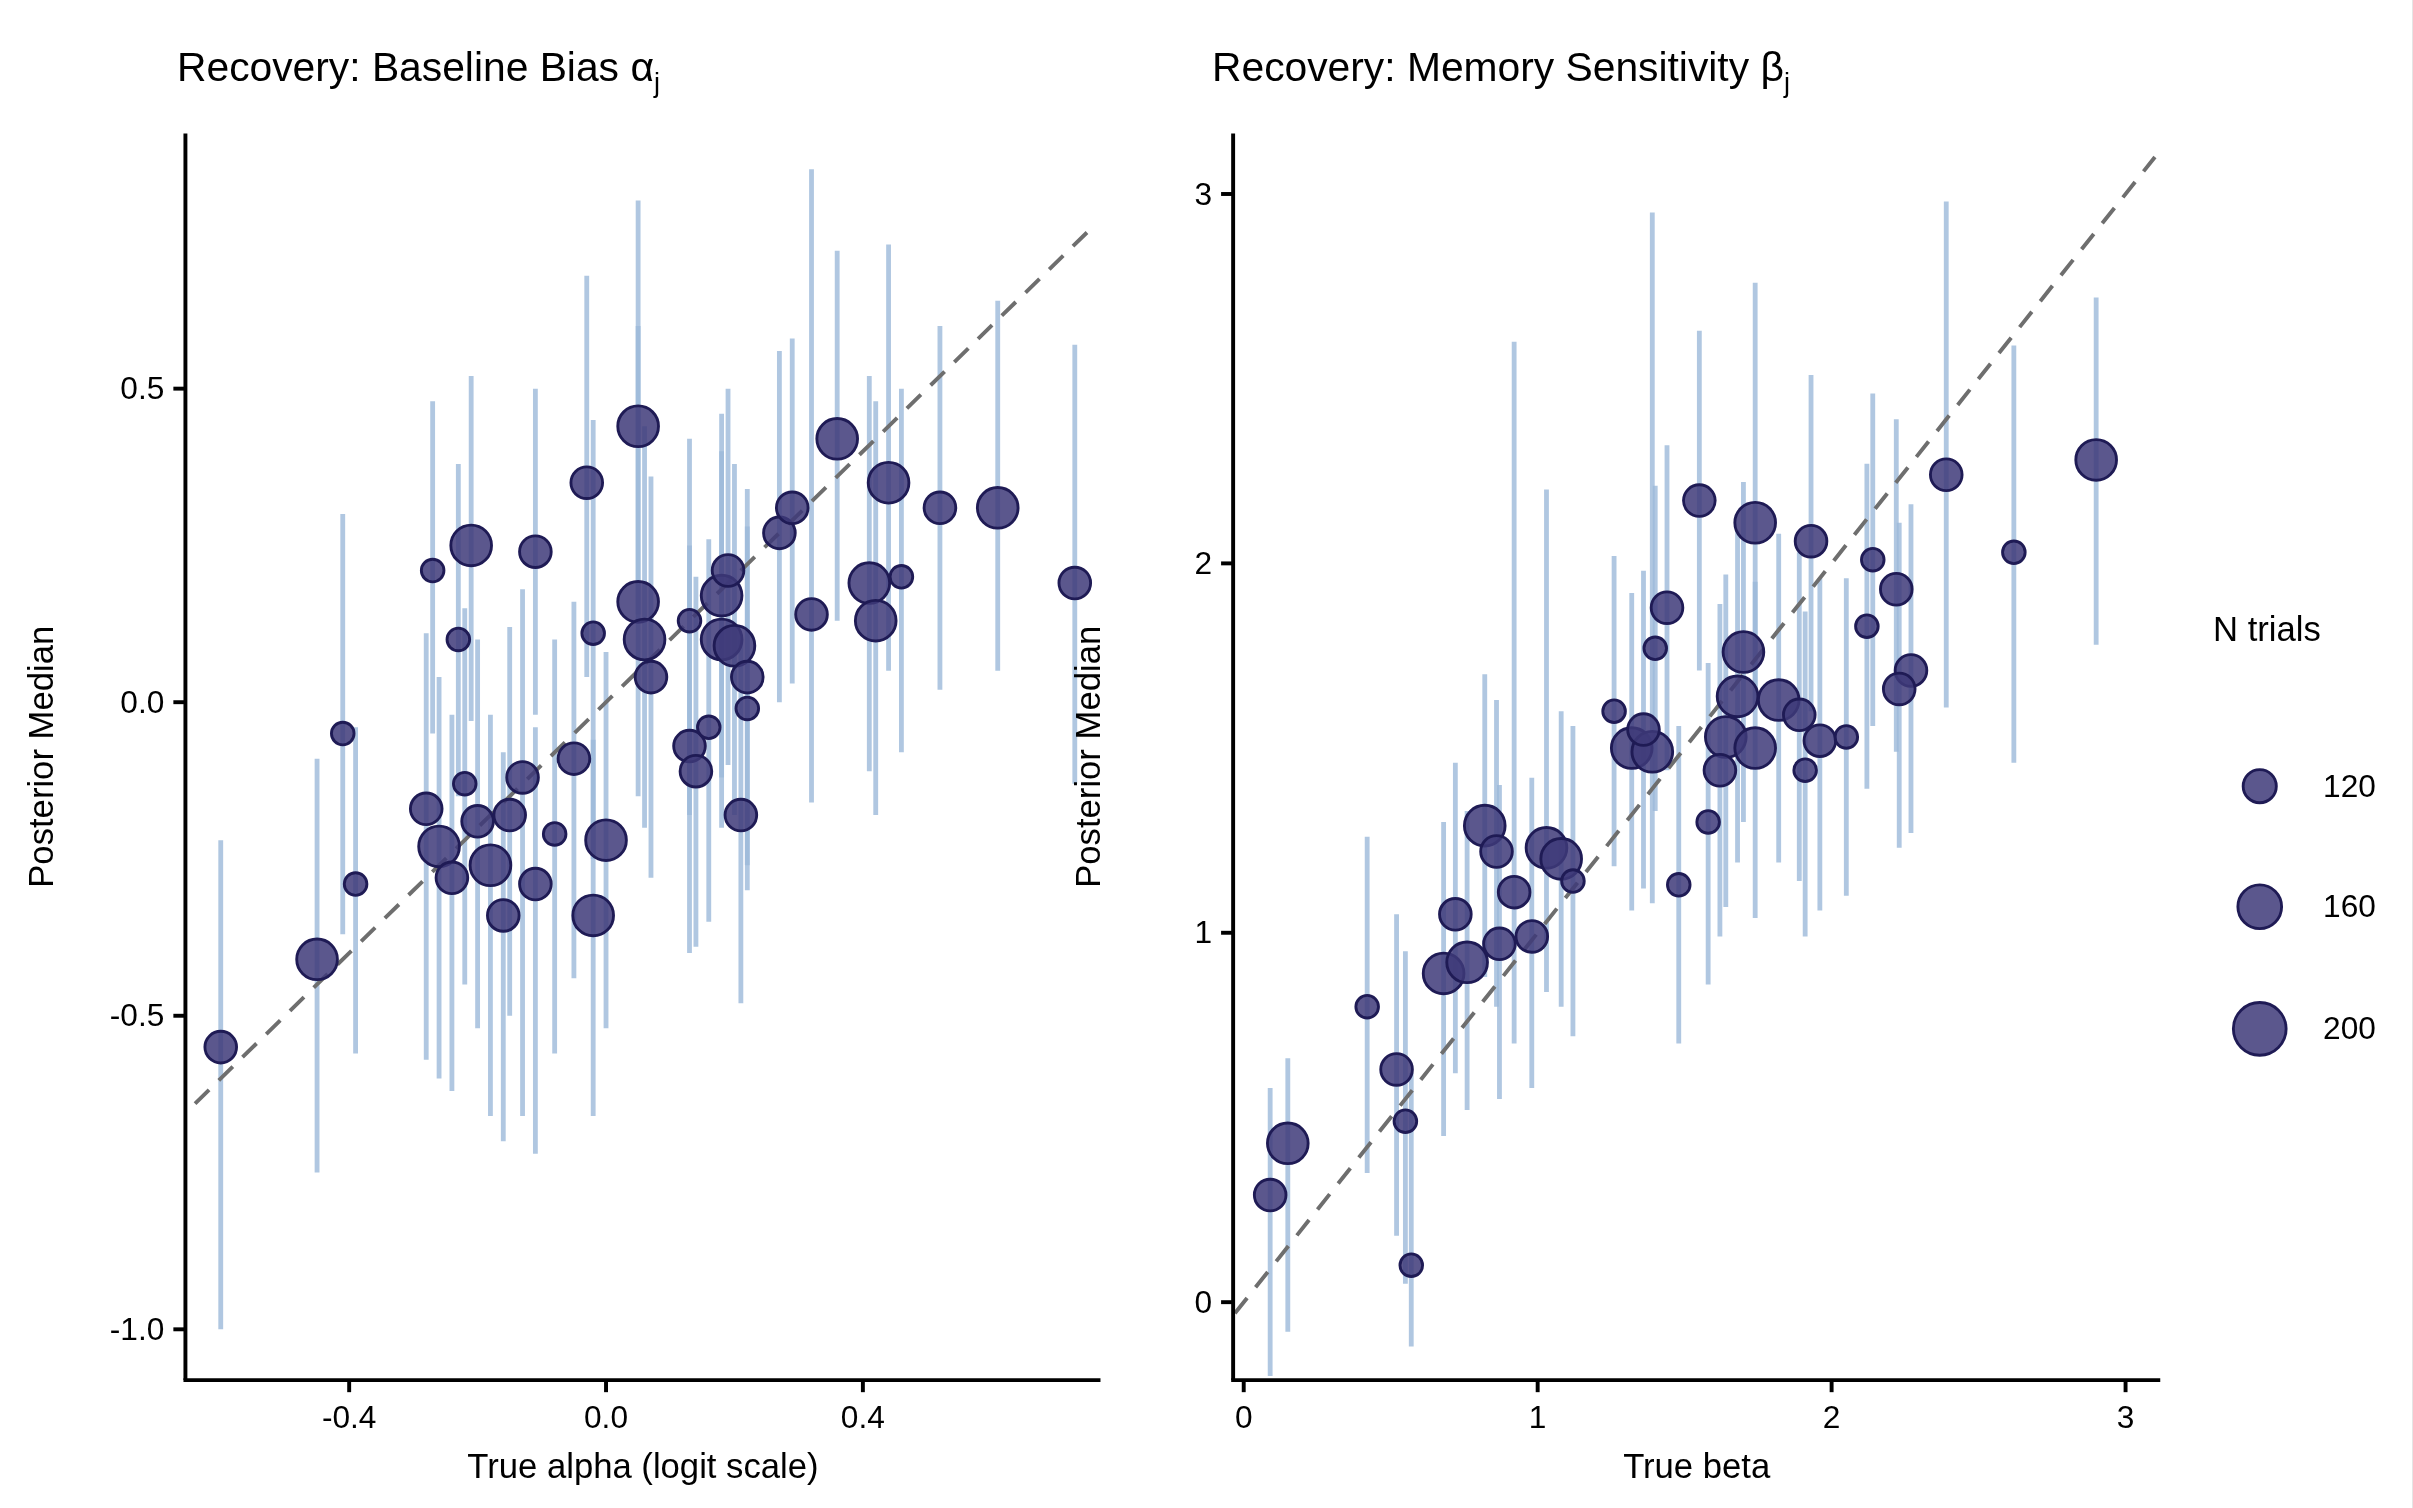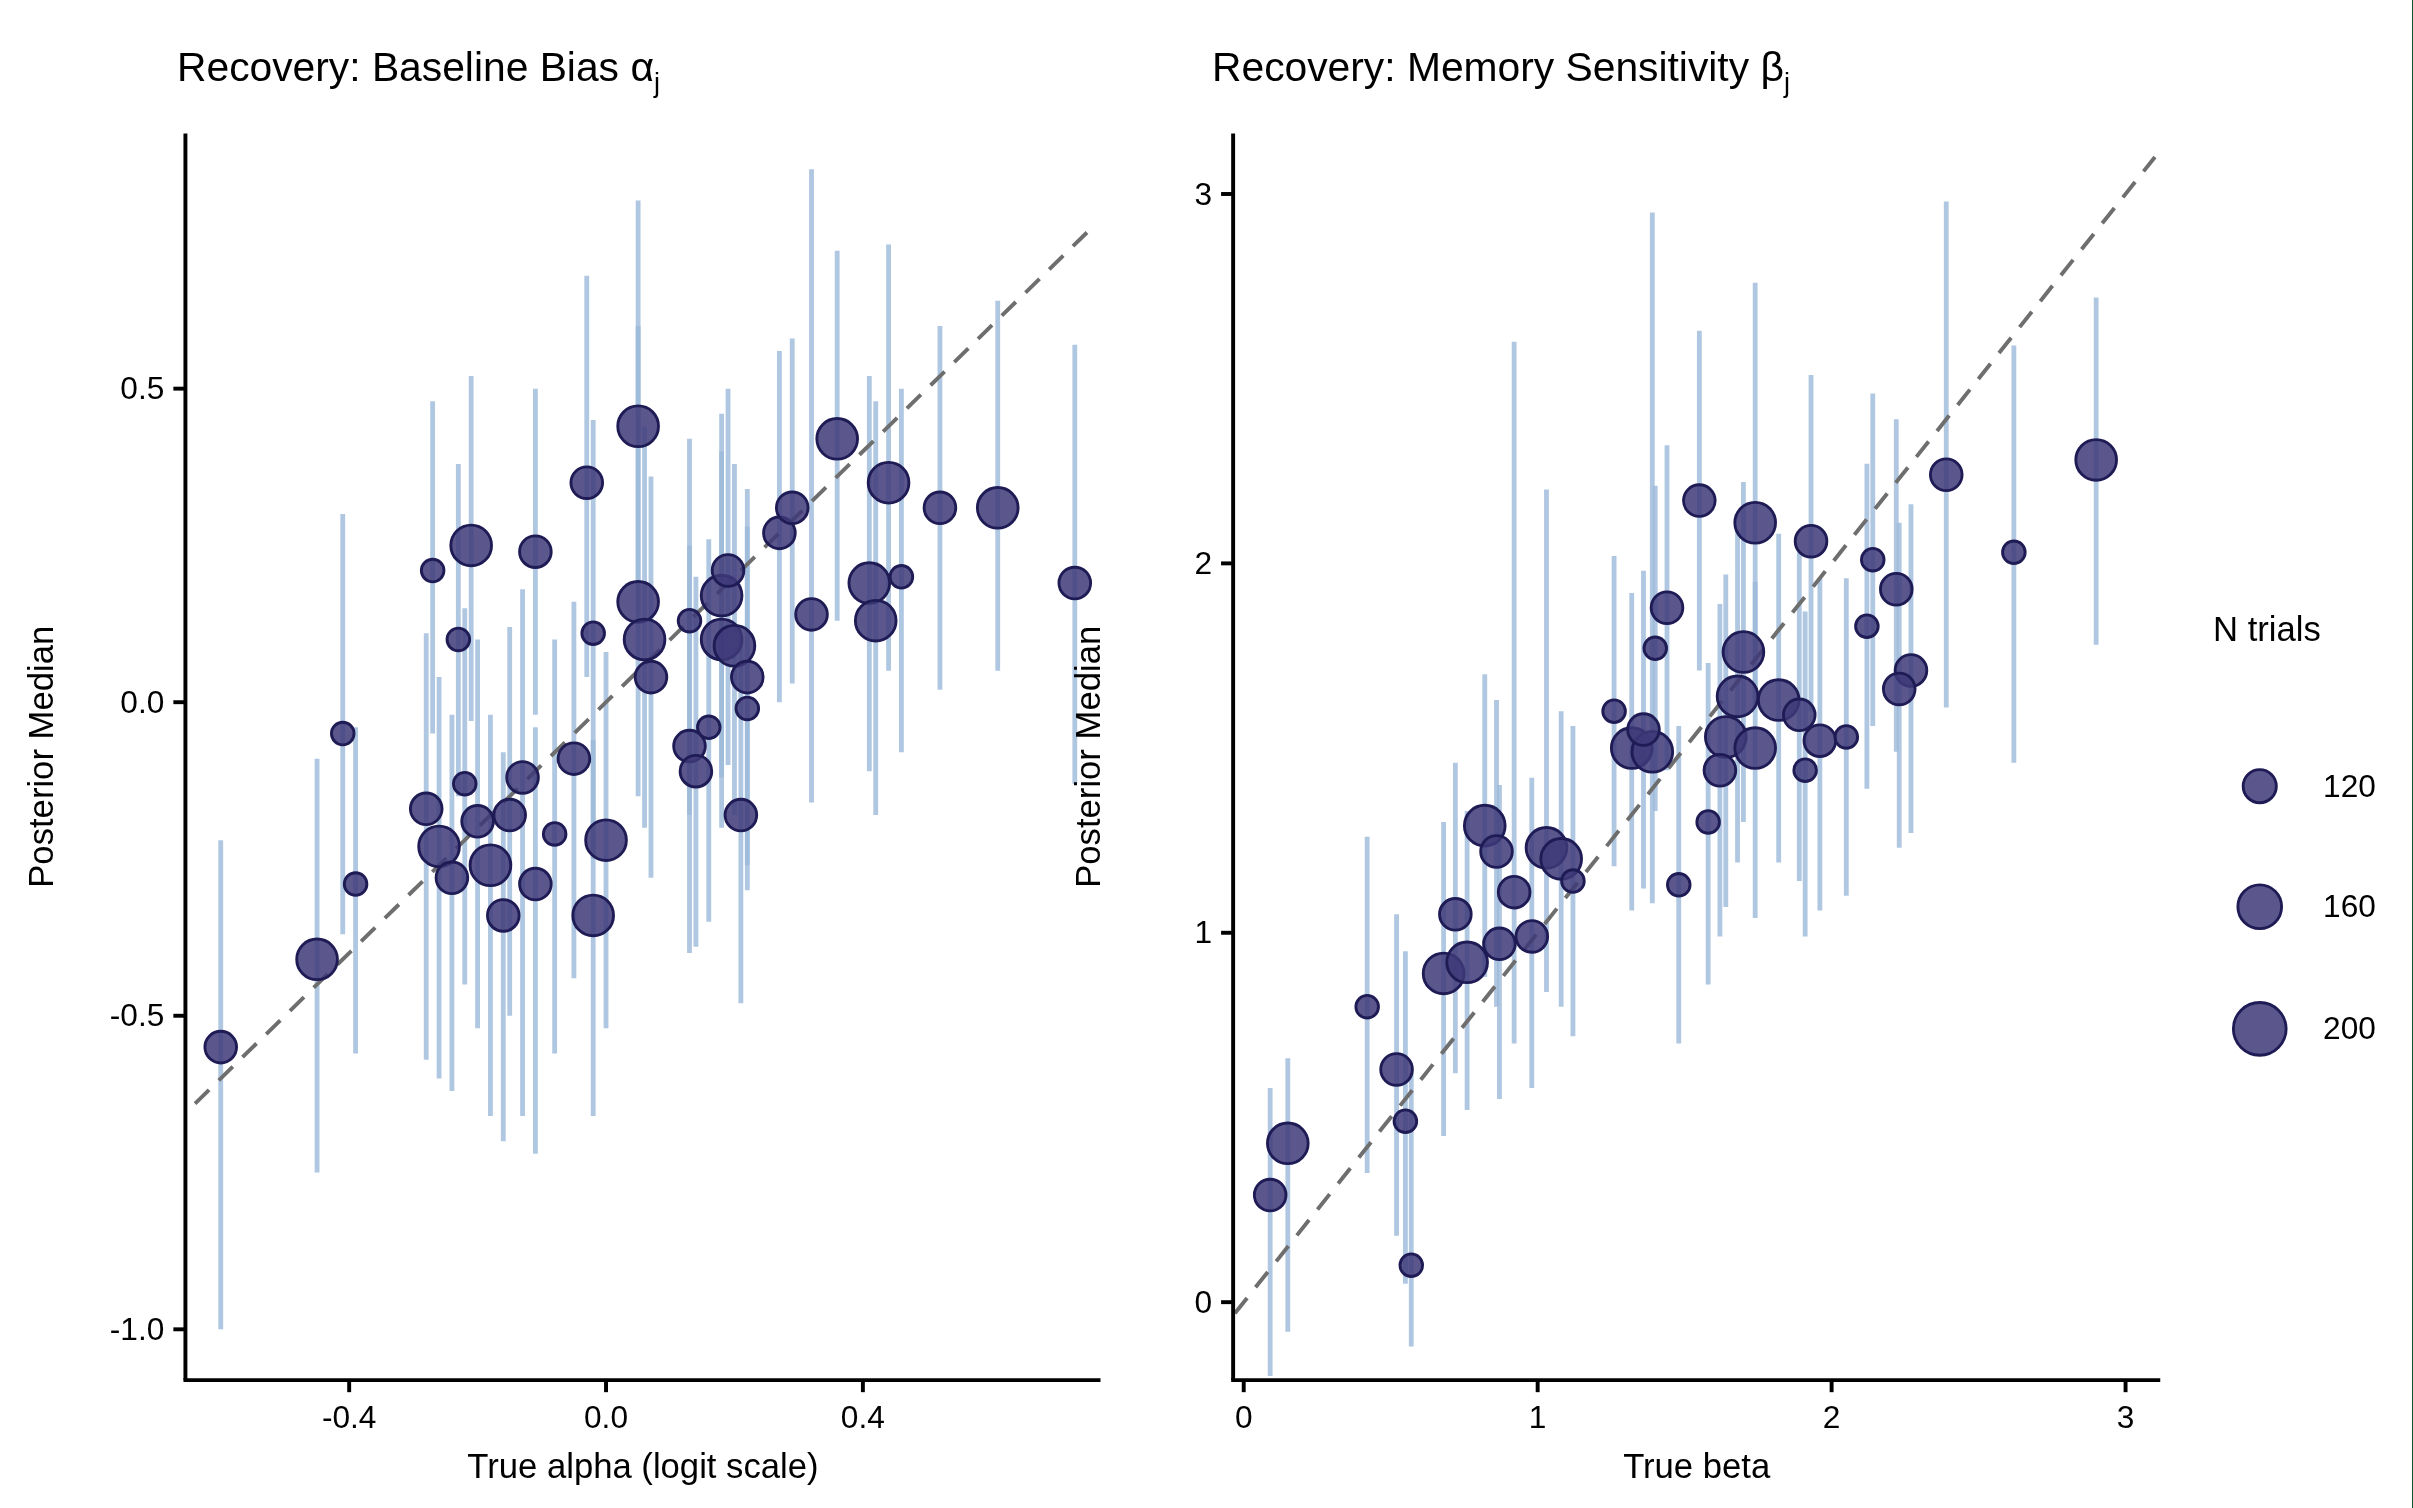--- a/index.html
+++ b/index.html
@@ -1,17 +1,17 @@
 <!DOCTYPE html>
 <html style="font-size:8px"><head>
 <meta charset="utf-8">
 <style>
   html,body{margin:0;padding:0;background:#ffffff;}
   body{width:2413px;height:1508px;overflow:hidden;}
-  .stage{width:2413px;height:1508px;position:relative;background:#14532d;}
+  .stage{width:2413px;height:1508px;position:relative;background:#e5e5e5;}
   .fig{width:804px;height:503px;position:absolute;top:0;left:0;
        transform:scale(3);transform-origin:0 0;background:#ffffff;
        font-family:"Liberation Sans", sans-serif;}
   .panel-title{position:absolute;top:15px;font-size:13.6px;color:#000;white-space:nowrap;}
   .panel-title sub{font-size:9px;}
   #title-left{left:59px;}
   #title-right{left:404px;}
   svg{position:absolute;top:0;left:0;}
   text{font-family:"Liberation Sans", sans-serif;}
 </style>

